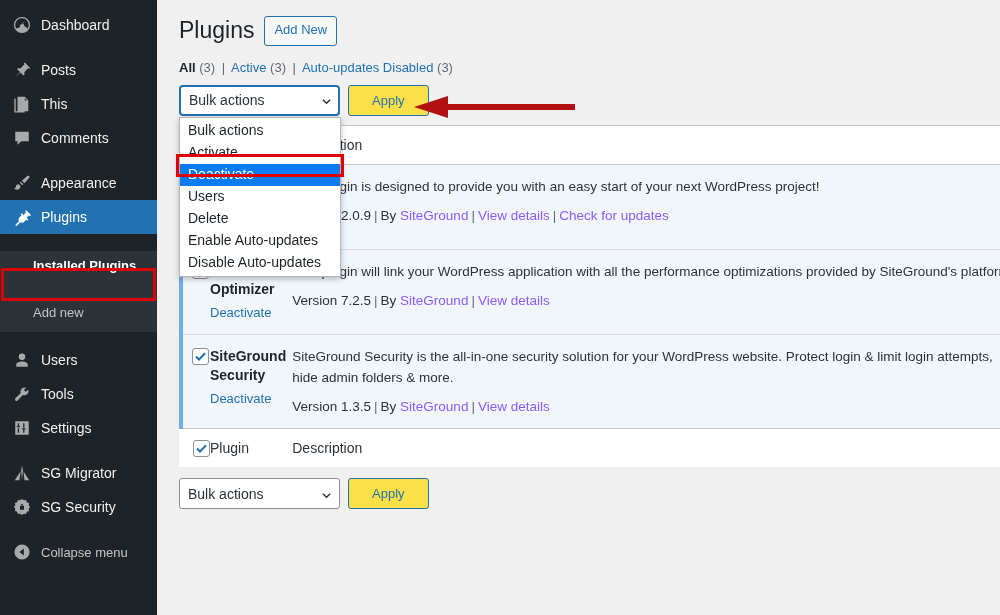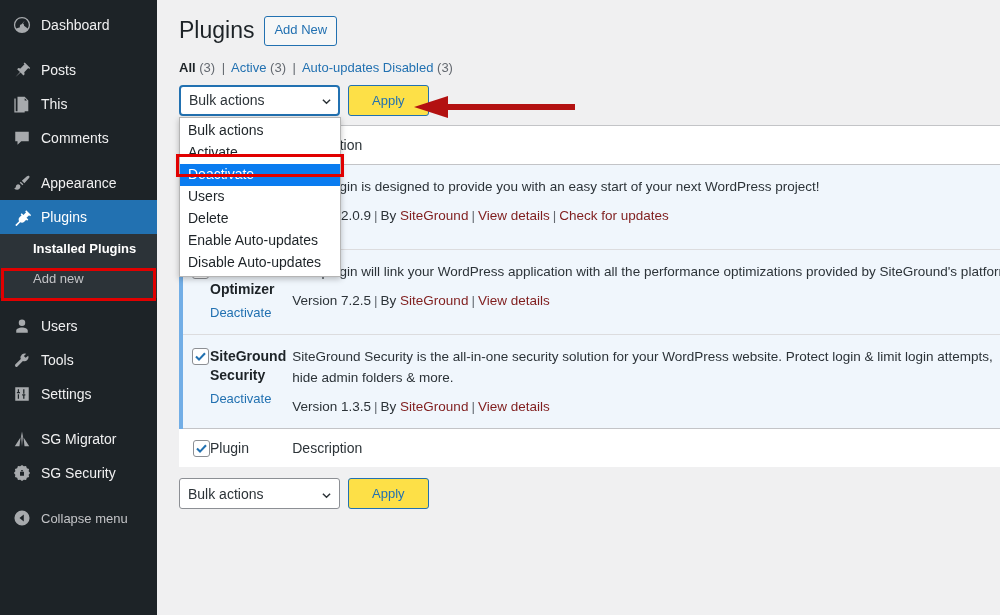--- a/index.html
+++ b/index.html
@@ -53,20 +53,21 @@
     border-left: none;
     width: 0; height: 0;
   }
   .submenu { background: #2c3338; padding: 0 0 4px 0; }
   .submenu-item {
     padding: 6px 0 6px 33px;
     font-size: 13px;
     color: #c3c4c7;
     cursor: pointer;
     line-height: 18px;
+    margin-top: 17px;
   }
   .submenu-item.active { color: #fff; font-weight: bold; }
   .collapse .mi-label { color: #c3c4c7; font-size: 13px; }
 
   
   #anno-installed {
     position: absolute;
     left: 1px; top: 268px;
     width: 155px; height: 33px;
     border: 3px solid #e10000;
@@ -172,21 +173,21 @@
   tr.plugin-row td.col-cb {
     border-left: 4px solid #72aee6;
     padding-left: 9px !important;
   }
   tr.plugin-row:last-child td { border-bottom: 1px solid #c3c4c7; }
   .plugin-name { font-weight: bold; color: #1d2327; font-size: 14px; line-height: 1.3; }
   .row-actions { margin-top: 7px; }
   .row-actions a { color: #2271b1; text-decoration: none; font-size: 13px; cursor: pointer; }
   .desc-text { color: #2c3338; font-size: 13.5px; line-height: 1.55; }
   .plugin-meta { margin-top: 10px; color: #2c3338; font-size: 13.5px; }
-  .plugin-meta a { color: #7f1d1d; text-decoration: none; cursor: pointer; }
+  .plugin-meta a { color: #8b5cf6; text-decoration: none; cursor: pointer; }
   .plugin-meta .bar { color: #646970; padding: 0 3px; }
   .nowrapcell { white-space: nowrap; }
 
   
   .cbx {
     width: 17px; height: 17px;
     border: 1px solid #8c8f94;
     border-radius: 3px;
     background: #fff;
     display: inline-flex; align-items: center; justify-content: center;

